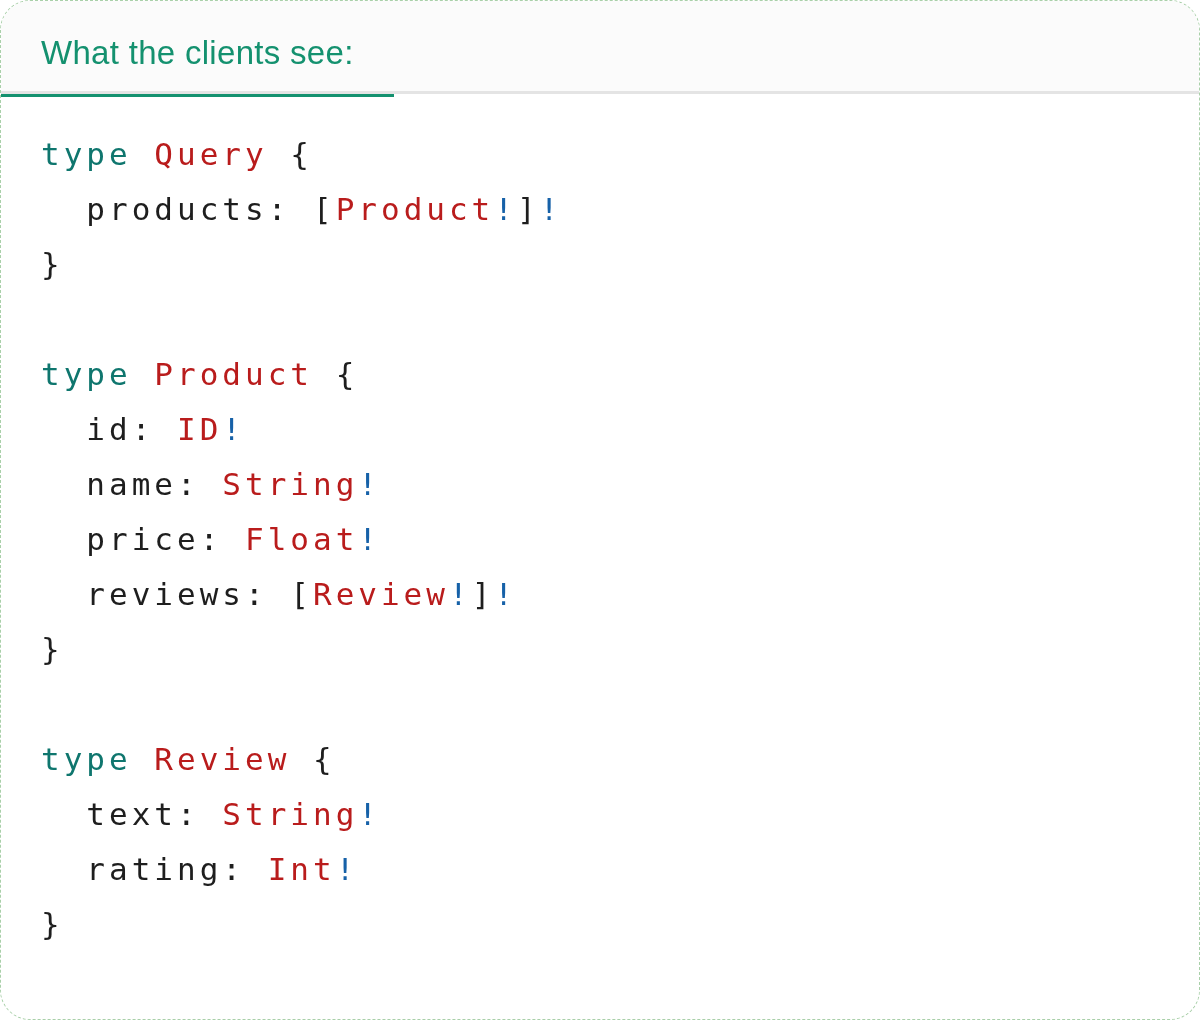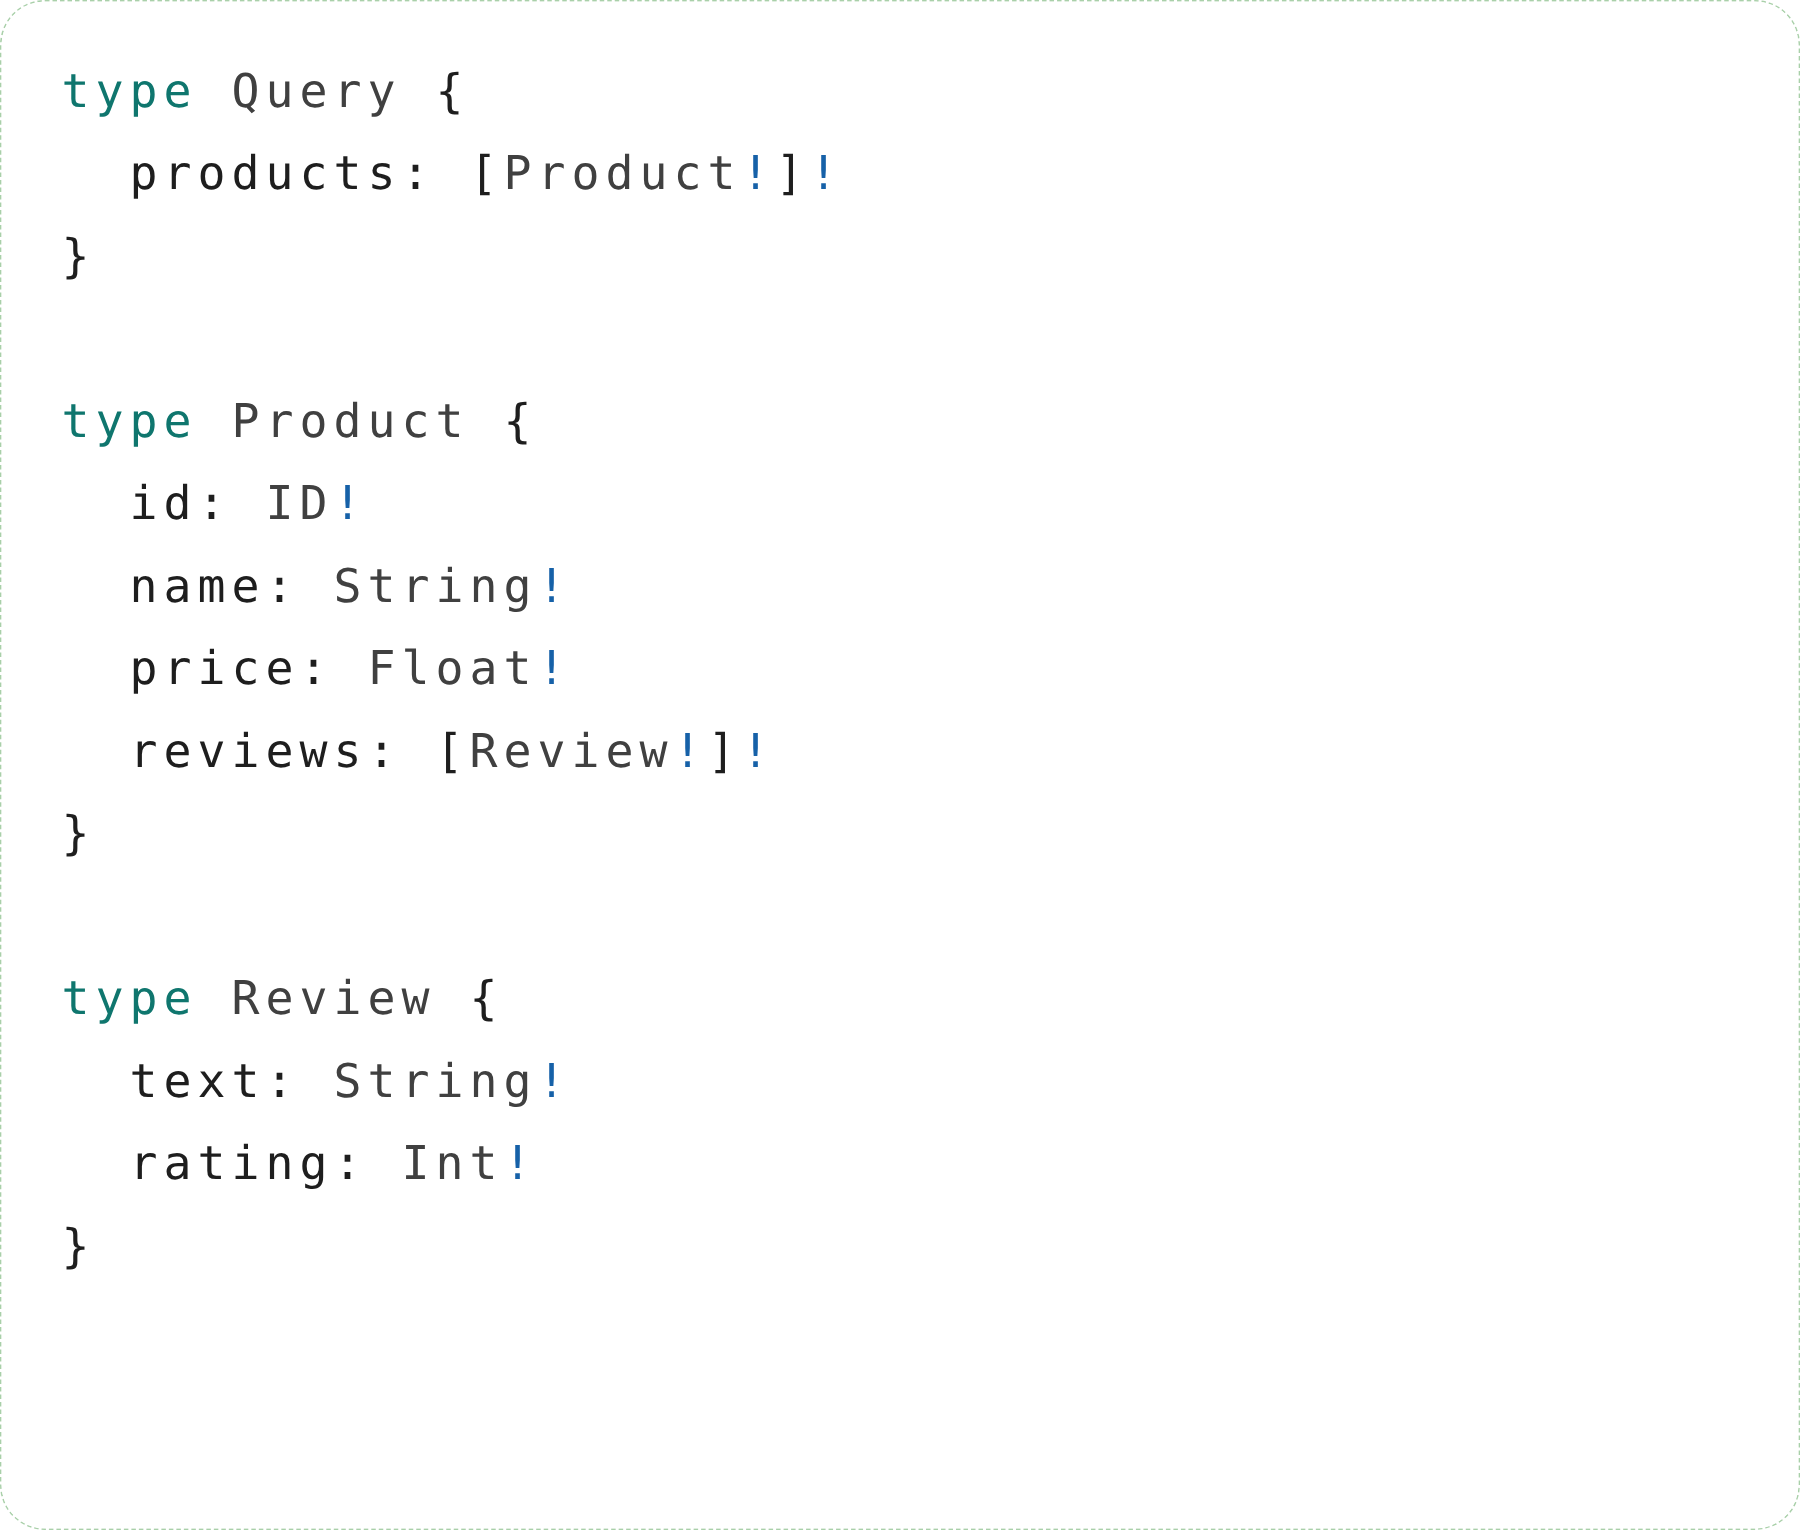--- a/index.html
+++ b/index.html
@@ -58,22 +58,27 @@
     font-size: 31px;
     line-height: 55px;
     letter-spacing: 4px;
     color: #1e1e1e;
     white-space: pre;
   }
 
   .code .line { height: 55px; }
 
   .tok-kw   { color: #0f766e; }
-  .tok-typ  { color: #404040; }
+  .tok-typ  { color: #b91c1c; }
   .tok-bang { color: #1661a8; }
   .tok-plain{ color: #1e1e1e; }
 </style>
 </head>
 <body>
 
 <div class="panel">
+  <div class="tab-bar">
+    <div class="tab">
+      <span class="tab-label">What the clients see:</span>
+    </div>
+  </div>
   <pre class="code" id="code-block"><div class="line"><span class="tok-kw">type</span><span class="tok-plain"> </span><span class="tok-typ">Query</span><span class="tok-plain"> {</span></div><div class="line"><span class="tok-plain">  products: [</span><span class="tok-typ">Product</span><span class="tok-bang">!</span><span class="tok-plain">]</span><span class="tok-bang">!</span></div><div class="line"><span class="tok-plain">}</span></div><div class="line"></div><div class="line"><span class="tok-kw">type</span><span class="tok-plain"> </span><span class="tok-typ">Product</span><span class="tok-plain"> {</span></div><div class="line"><span class="tok-plain">  id: </span><span class="tok-typ">ID</span><span class="tok-bang">!</span></div><div class="line"><span class="tok-plain">  name: </span><span class="tok-typ">String</span><span class="tok-bang">!</span></div><div class="line"><span class="tok-plain">  price: </span><span class="tok-typ">Float</span><span class="tok-bang">!</span></div><div class="line"><span class="tok-plain">  reviews: [</span><span class="tok-typ">Review</span><span class="tok-bang">!</span><span class="tok-plain">]</span><span class="tok-bang">!</span></div><div class="line"><span class="tok-plain">}</span></div><div class="line"></div><div class="line"><span class="tok-kw">type</span><span class="tok-plain"> </span><span class="tok-typ">Review</span><span class="tok-plain"> {</span></div><div class="line"><span class="tok-plain">  text: </span><span class="tok-typ">String</span><span class="tok-bang">!</span></div><div class="line"><span class="tok-plain">  rating: </span><span class="tok-typ">Int</span><span class="tok-bang">!</span></div><div class="line"><span class="tok-plain">}</span></div></pre>
 </div>
 
 </body></html>

